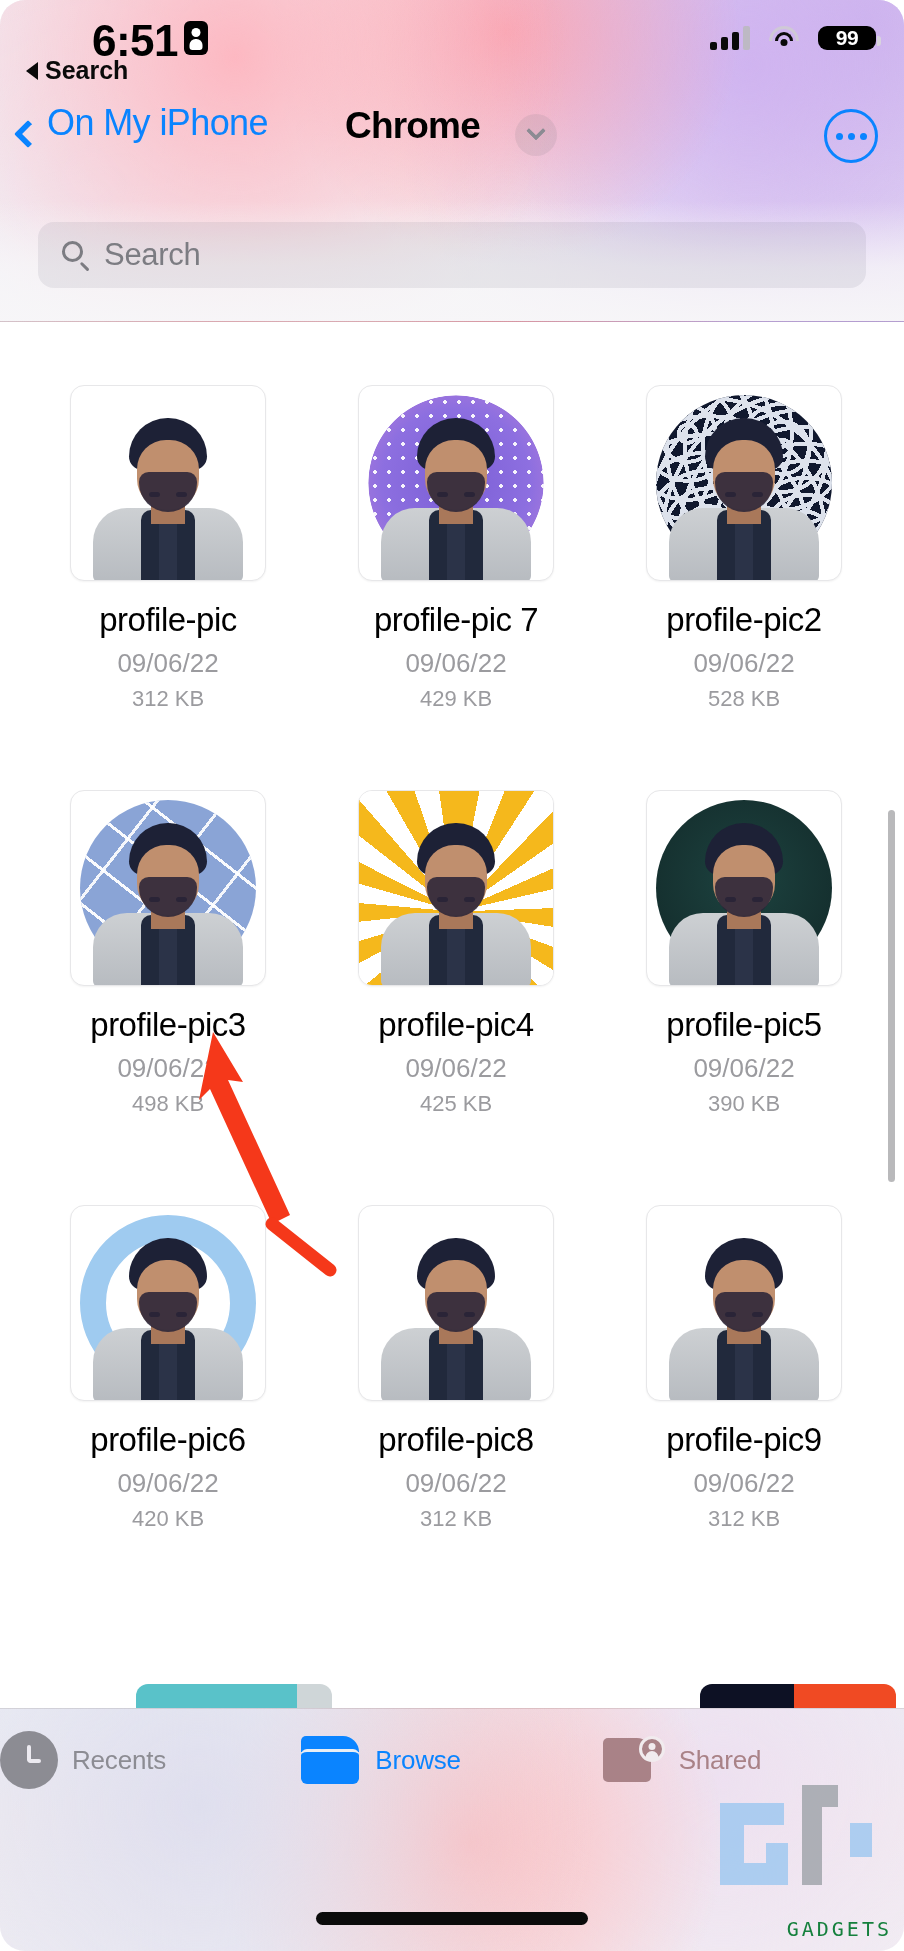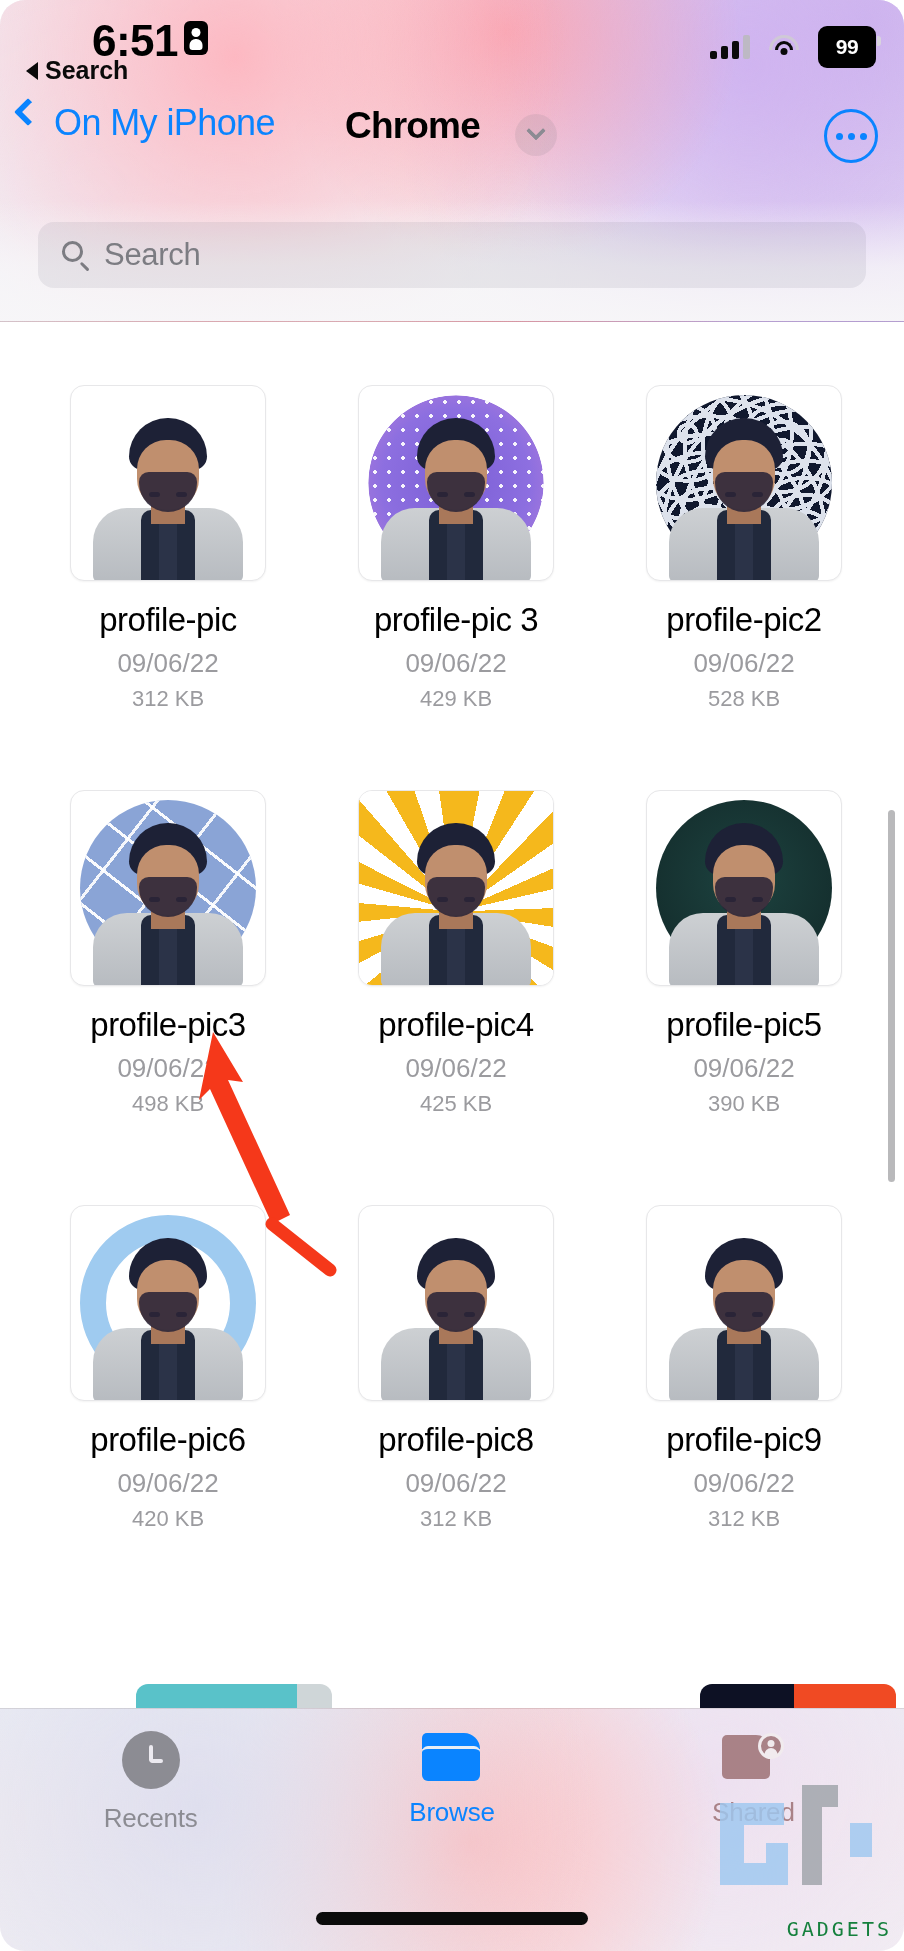--- a/index.html
+++ b/index.html
@@ -62,29 +62,29 @@
   .sig i{ display:block; width:7px; background:#0a0a0a; border-radius:2px; }
   .sig i:nth-child(1){height:8px;}
   .sig i:nth-child(2){height:13px;}
   .sig i:nth-child(3){height:18px;}
   .sig i:nth-child(4){height:24px;background:#bdb9c4;}
   .wifi{ position:relative; width:32px; height:24px; }
   .wifi b{ position:absolute; left:50%; transform:translateX(-50%); border:3.5px solid #cfc9d6; border-bottom:none; border-radius:50% 50% 0 0 / 100% 100% 0 0; }
   .wifi b:nth-child(1){ width:30px;height:15px;top:0; }
   .wifi b:nth-child(2){ width:18px;height:9px;top:6px; border-color:#0a0a0a; border-bottom:none;}
   .wifi b:nth-child(3){ width:7px;height:7px;top:13px;border-radius:50%;background:#0a0a0a;border:none; }
-  .batt{ position:relative; width:58px; height:42px; border-radius:9px; background:#000; display:flex; align-items:center; justify-content:center; }
+  .batt{ position:relative; width:58px; height:24px; border-radius:9px; background:#000; display:flex; align-items:center; justify-content:center; }
   .batt span{ color:#fff; font-size:21px; font-weight:bold; letter-spacing:-0.5px; }
   .batt::after{ content:""; position:absolute; right:-5px; top:10px; width:4px; height:10px; background:#d8d4de; border-radius:0 3px 3px 0; }
 
   
   .navbar{ position:absolute; left:0; top:96px; width:904px; height:84px; }
   .nav-back{
     position:absolute; left:18px; top:6px;
-    display:flex; align-items:flex-start; gap:16px;
+    display:flex; align-items:flex-end; gap:9px;
     color:#0a84ff;
   }
   .chev-left{
     width:20px;height:20px; border-left:6px solid #0a84ff; border-bottom:6px solid #0a84ff;
     transform:rotate(45deg); border-radius:2px;
   }
   .nav-back-label{ font-size:36px; font-weight:500; letter-spacing:-0.6px; color:#0a84ff; }
   .nav-title{
     position:absolute; left:345px; top:9px;
     font-size:37px; font-weight:bold; color:#000; letter-spacing:-0.8px;
@@ -160,21 +160,21 @@
   .tabbar{
     position:absolute; left:0; bottom:0; width:904px; height:243px;
     background:
       radial-gradient(circle at 22% 40%, rgba(222,222,238,0.95) 0%, rgba(222,222,238,0) 55%),
       radial-gradient(circle at 52% 55%, rgba(255,186,186,0.95) 0%, rgba(255,186,186,0) 52%),
       radial-gradient(circle at 80% 30%, rgba(237,223,240,0.9) 0%, rgba(237,223,240,0) 50%),
       linear-gradient(180deg,#eef0f5 0%,#f4eff1 45%,#f3f1f4 100%);
     border-top:0.8px solid rgba(0,0,0,0.10);
   }
   .tabs{ position:absolute; left:0; top:22px; width:904px; display:flex; }
-  .tab{ flex:1; display:flex; flex-direction:column; align-items:center; gap:14px; }
+  .tab{ flex:1; display:flex; flex-direction:row; align-items:center; gap:14px; }
   .tab-label{ font-size:26px; letter-spacing:-0.2px; }
   .t-gray{ color:#8c8c93; }
   .t-rose{ color:#a98287; }
   .t-blue{ color:#0a84ff; font-weight:500; }
 
   .ic-clock{ position:relative; width:58px;height:58px;border-radius:50%;background:#8c8c93; }
   .ic-clock::before{ content:""; position:absolute; left:27px; top:14px; width:4px;height:17px;background:#eceaf0;border-radius:2px; }
   .ic-clock::after{ content:""; position:absolute; left:28px; top:28px; width:13px;height:4px;background:#eceaf0;border-radius:2px; }
   .ic-shared{ position:relative; width:62px;height:52px; }
   .ic-shared .f-back{ position:absolute; left:0;top:4px;width:48px;height:15px;border-radius:5px 14px 0 0;background:#a98287; }
@@ -290,21 +290,21 @@
               <div class="p-jacket"></div>
                 <div class="p-neck"></div>
                 <div class="p-hair"></div>
               <div class="p-face">
                   <span class="p-eye l"></span>
                   <span class="p-eye r"></span>
                 </div>
               <div class="p-beard"></div>
             </div>
           </div>
-          <div class="fname">profile-pic 3</div>
+          <div class="fname">profile-pic 7</div>
           <div class="fdate">09/06/22</div>
           <div class="fsize">429 KB</div>
         </div>
 
         <div class="cell">
           <div class="thumb">
             <div class="avbg" style="background:#10182e;"></div>
             <div class="avbg" style="background-image:
                 repeating-radial-gradient(circle at 18% 22%, transparent 0 7px, #e9eef7 7px 11px, transparent 11px 19px),
                 repeating-radial-gradient(circle at 72% 30%, transparent 0 6px, #e9eef7 6px 10px, transparent 10px 18px),

